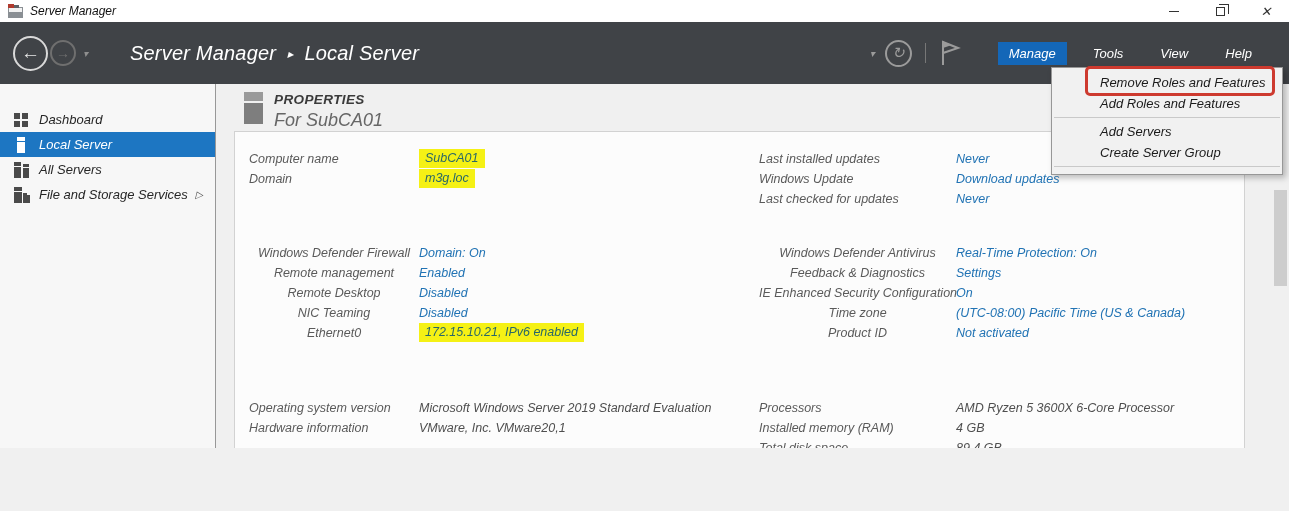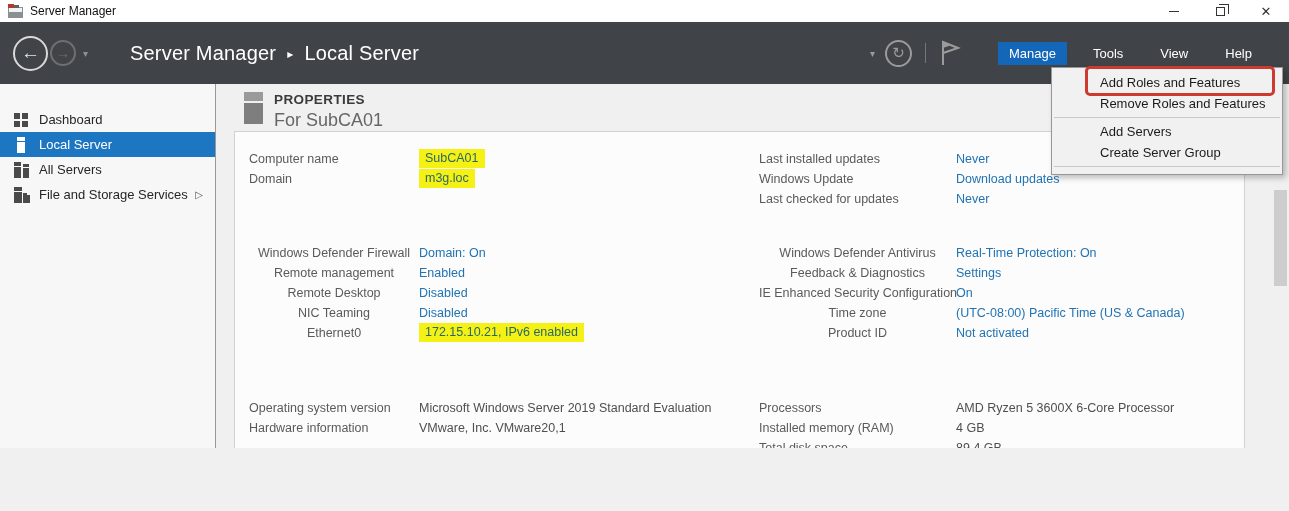--- a/index.html
+++ b/index.html
@@ -1,18 +1,18 @@
 <!DOCTYPE html>
 <html><head>
 <meta charset="utf-8">
 <style>
   * { margin:0; padding:0; box-sizing:border-box; }
   html,body { width:1289px; height:511px; overflow:hidden; background:#f0f0f0;
               font-family:"Liberation Sans", sans-serif; }
-  .screen { position:relative; width:1289px; height:448px; background:#f0f0f0; overflow:hidden; }
+  .screen { position:relative; width:1289px; height:448px; background:#f0f0f0; overflow:hidden;font-style:italic; }
 
   
   .titlebar { position:absolute; left:0; top:0; width:100%; height:22px; background:#ffffff;
               display:flex; align-items:center; }
   .titlebar .appicon { margin-left:8px; width:15px; height:14px; flex:0 0 auto; }
   .titlebar .title { margin-left:7px; font-size:12px; color:#111; }
   .win-controls { position:absolute; right:0; top:0; height:22px; display:flex; }
   .win-btn { width:46px; height:22px; display:flex; align-items:center; justify-content:center;
              color:#333; font-size:12px; cursor:default; }
   .min-glyph { display:block; width:10px; height:1px; background:#333; }
@@ -299,22 +299,22 @@
         </div>
       </div>
     </div>
   </div>
 
   <div class="scroll-track">
     <div class="scroll-thumb"></div>
   </div>
 
   <div class="dropdown">
+    <div class="dd-item">Remove Roles and Features</div>
     <div class="dd-item">Add Roles and Features</div>
-    <div class="dd-item">Remove Roles and Features</div>
     <div class="dd-sep"></div>
     <div class="dd-item">Add Servers</div>
     <div class="dd-item">Create Server Group</div>
     <div class="dd-sep"></div>
     <div class="red-annotation"></div>
   </div>
 
 </div>
 
 </body></html>

